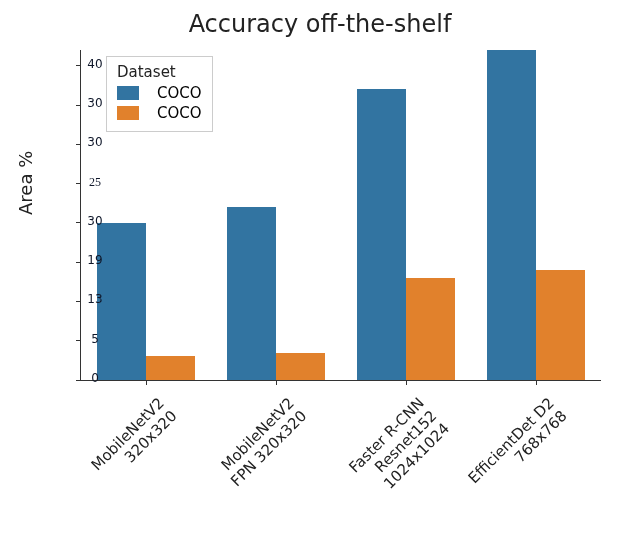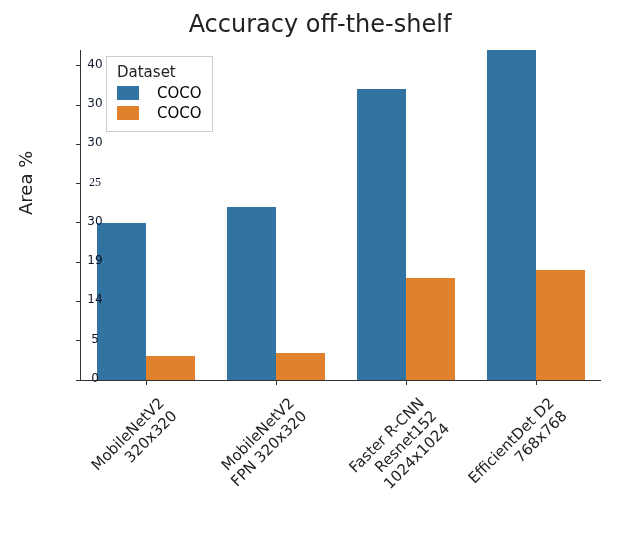--- a/index.html
+++ b/index.html
@@ -143,21 +143,21 @@
       <span>COCO</span>
     </div>
     <div class="legend-item">
       <div class="legend-swatch bar-virat"></div>
       <span>COCO</span>
     </div>
   </div>
 
 <div class="ytick-label" style="top: 371px;">0</div>
     <div class="ytick-label" style="top: 331.714px;">5</div>
-    <div class="ytick-label" style="top: 292.429px;">14</div>
+    <div class="ytick-label" style="top: 292.429px;">13</div>
     <div class="ytick-label" style="top: 253.143px;">19</div>
     <div class="ytick-label" style="top: 213.857px;">30</div>
     <div class="ytick-label" style="top: 174.571px; font-family: Liberation Serif, serif;">25</div>
     <div class="ytick-label" style="top: 135.286px;">30</div>
     <div class="ytick-label" style="top: 96px;">30</div>
     <div class="ytick-label" style="top: 56.7143px;">40</div>
     <div class="xtick-label" style="left: 5px; top: 394px; width: 150px;">MobileNetV2<br>320x320</div>
     <div class="xtick-label" style="left: 135px; top: 394px; width: 150px;">MobileNetV2<br>FPN 320x320</div>
     <div class="xtick-label" style="left: 265px; top: 394px; width: 150px;">Faster R-CNN<br>Resnet152<br>1024x1024</div>
     <div class="xtick-label" style="left: 395px; top: 394px; width: 150px;">EfficientDet D2<br>768x768</div>

